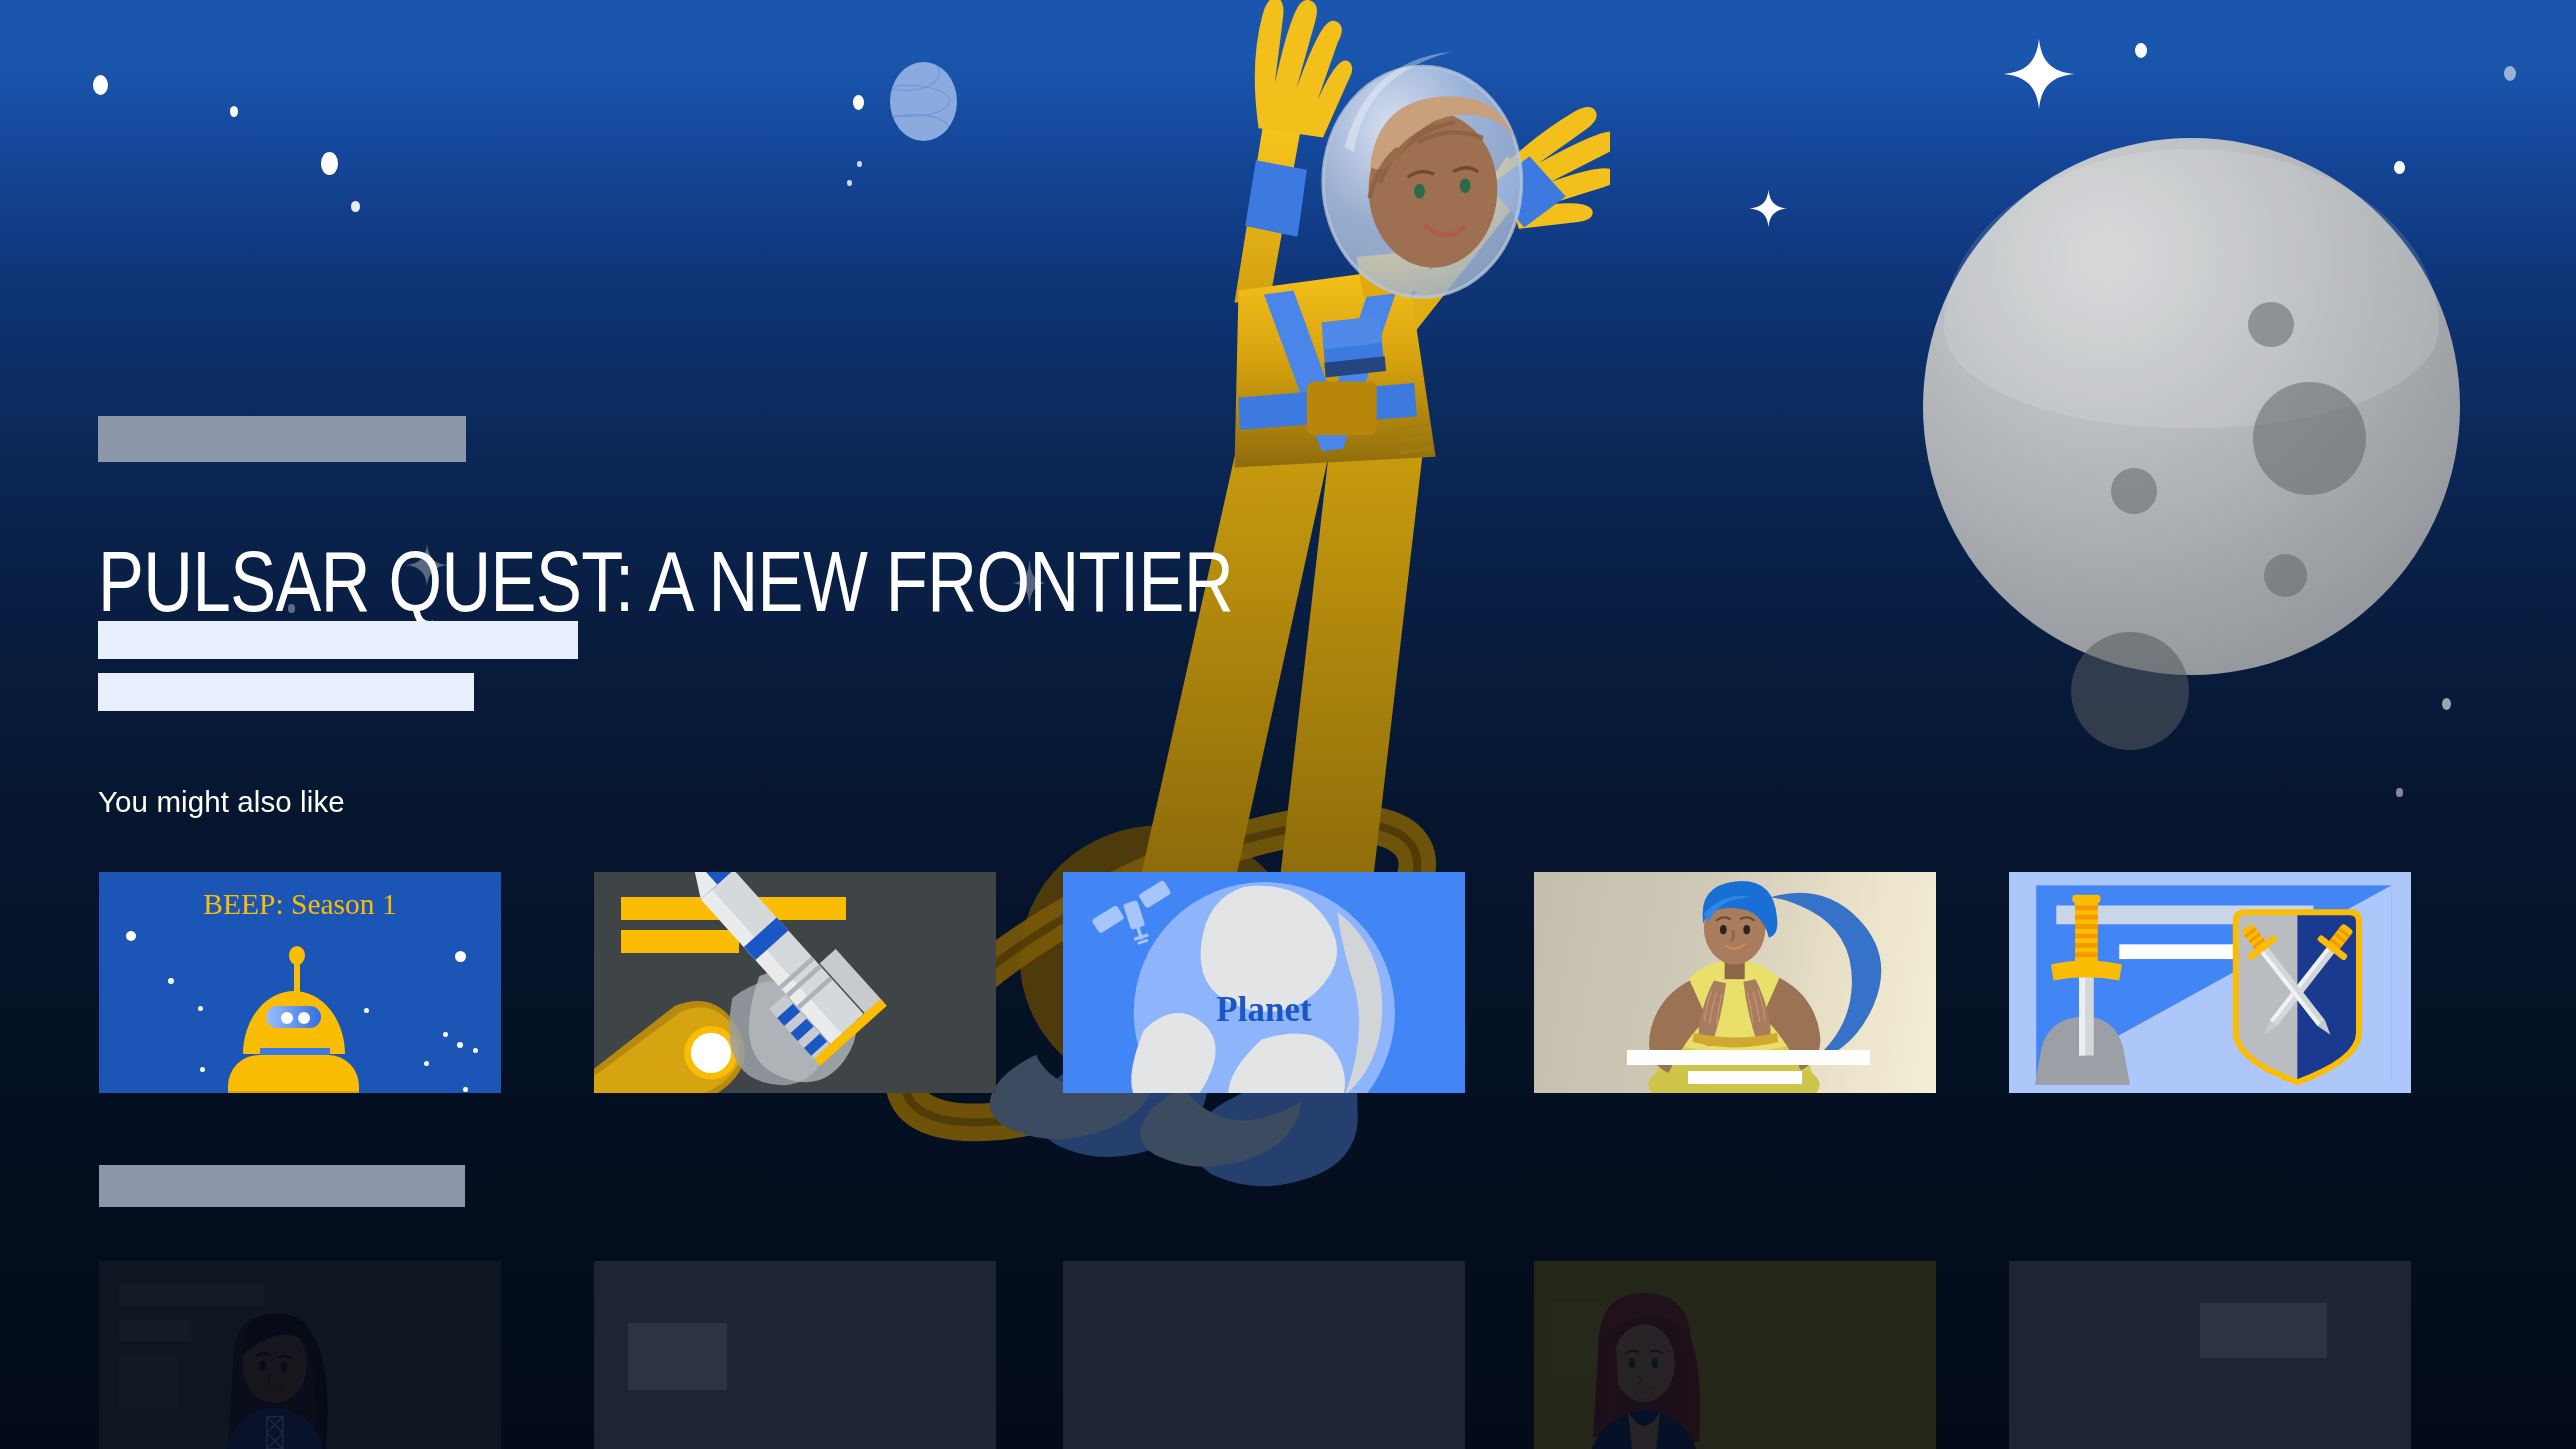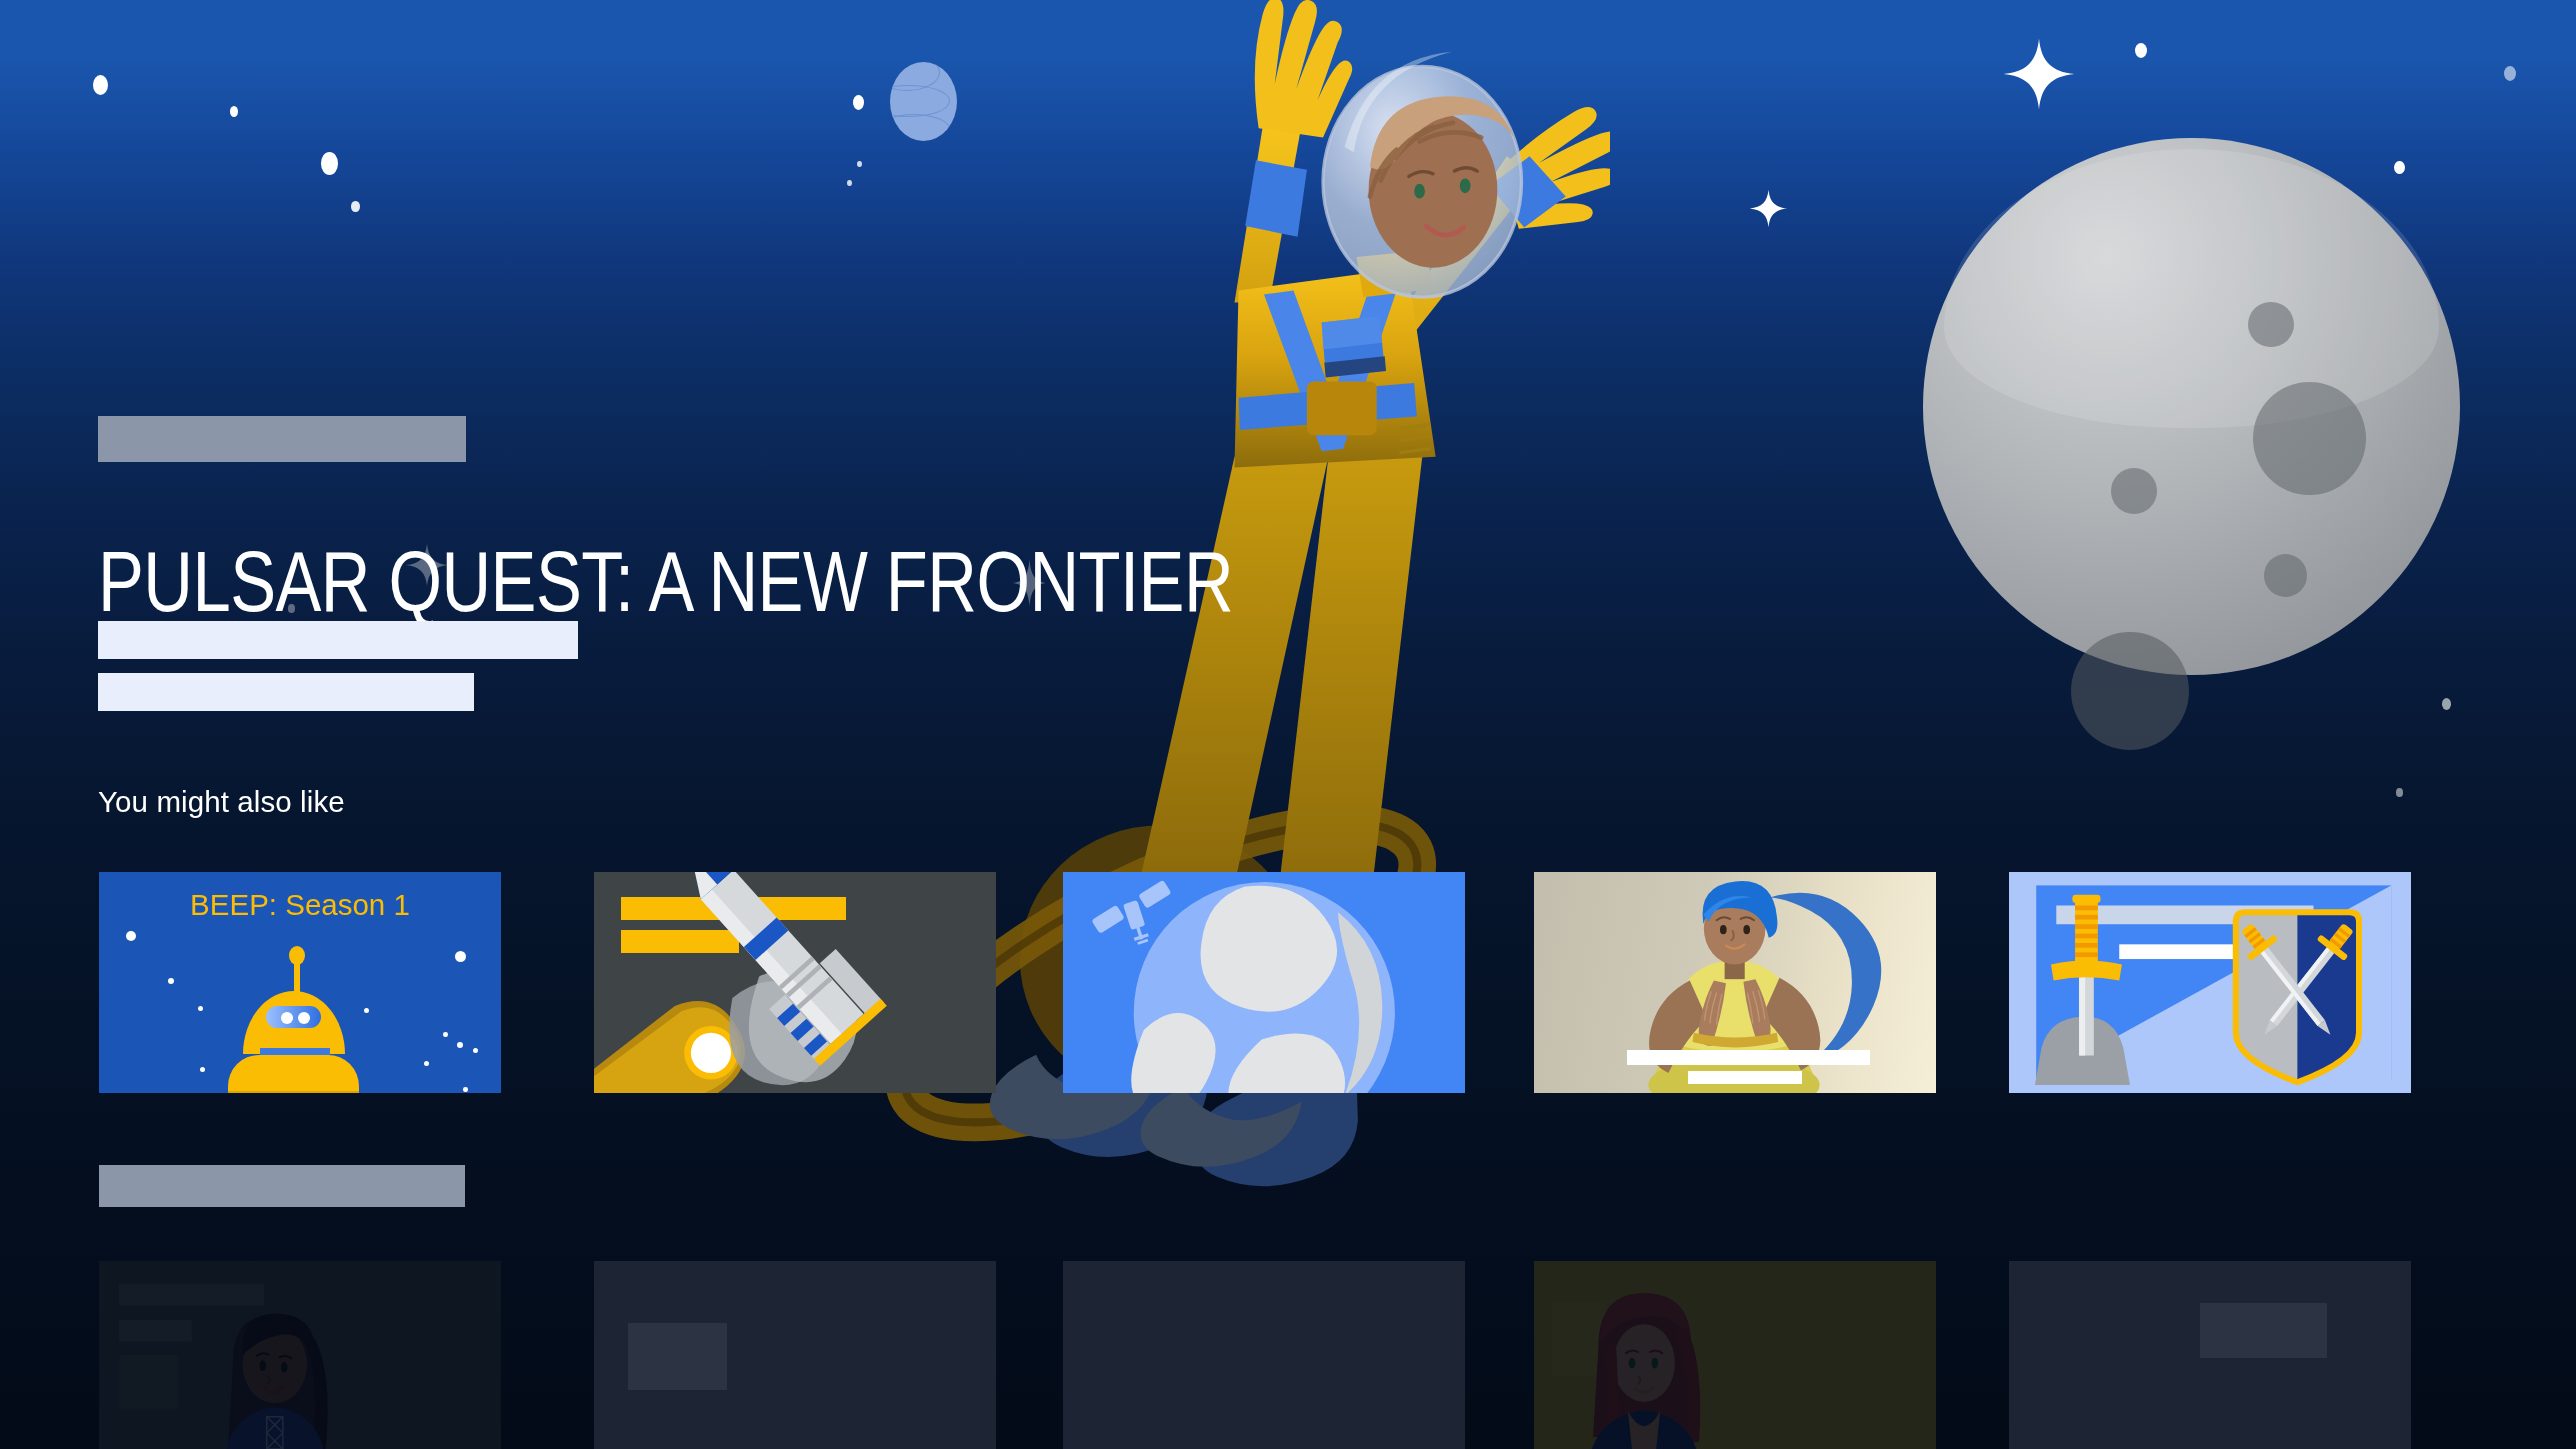--- a/index.html
+++ b/index.html
@@ -105,20 +105,21 @@
     color: #ffffff;
     font-size: 29.5px;
     font-weight: 400;
     letter-spacing: 0.1px;
   }
 
   
   .card {
     position: absolute;
     overflow: hidden;
+    font-family: Liberation Serif, serif;
   }
 
   
   .c1-bg { position:absolute; inset:0; background:#1b55b5; }
   .c1-title {
     position:absolute; left:0; right:0; top:16px;
     text-align:center; color:#fbbc04; font-size:29.5px; font-weight:400;
   }
   .c1-star { position:absolute; background:#ffffff; border-radius:50%; }
   .bot-antenna-stick { position:absolute; background:#fbbc04; }
@@ -425,20 +426,21 @@
 
         <g transform="translate(58,44) rotate(-18)" fill="#a7c4fb">
           <rect x="28" y="14" width="22" height="40" rx="4"></rect>
           <rect x="-22" y="16" width="44" height="24" rx="5" transform="rotate(-14 0 28)"></rect>
           <rect x="56" y="2" width="44" height="24" rx="5" transform="rotate(-14 78 14)"></rect>
           <rect x="36" y="52" width="5" height="20"></rect>
           <rect x="28" y="66" width="22" height="5"></rect>
           <rect x="31" y="74" width="16" height="4"></rect>
         </g>
       </svg>
+      <div class="c3-text" style="top:118px;">Planet</div>
     </div>
 
     <div class="card" style="left:1534px;top:872px;width:402px;height:221px;">
       <div class="c4-bg"></div>
       <svg style="position:absolute;left:0;top:0;width:402px;height:221px;" viewBox="0 0 599 330">
 
         <path d="M352 38 q78 -24 132 32 q54 56 22 130 q-30 68 -96 86
                  q62 -48 64 -118 q2 -76 -62 -110 q-34 -18 -60 -20 Z" fill="#3572c8"></path>
 
         <path d="M178 310 q14 -66 118 -68 q106 -2 122 68 Z" fill="#d7cc4e"></path>

